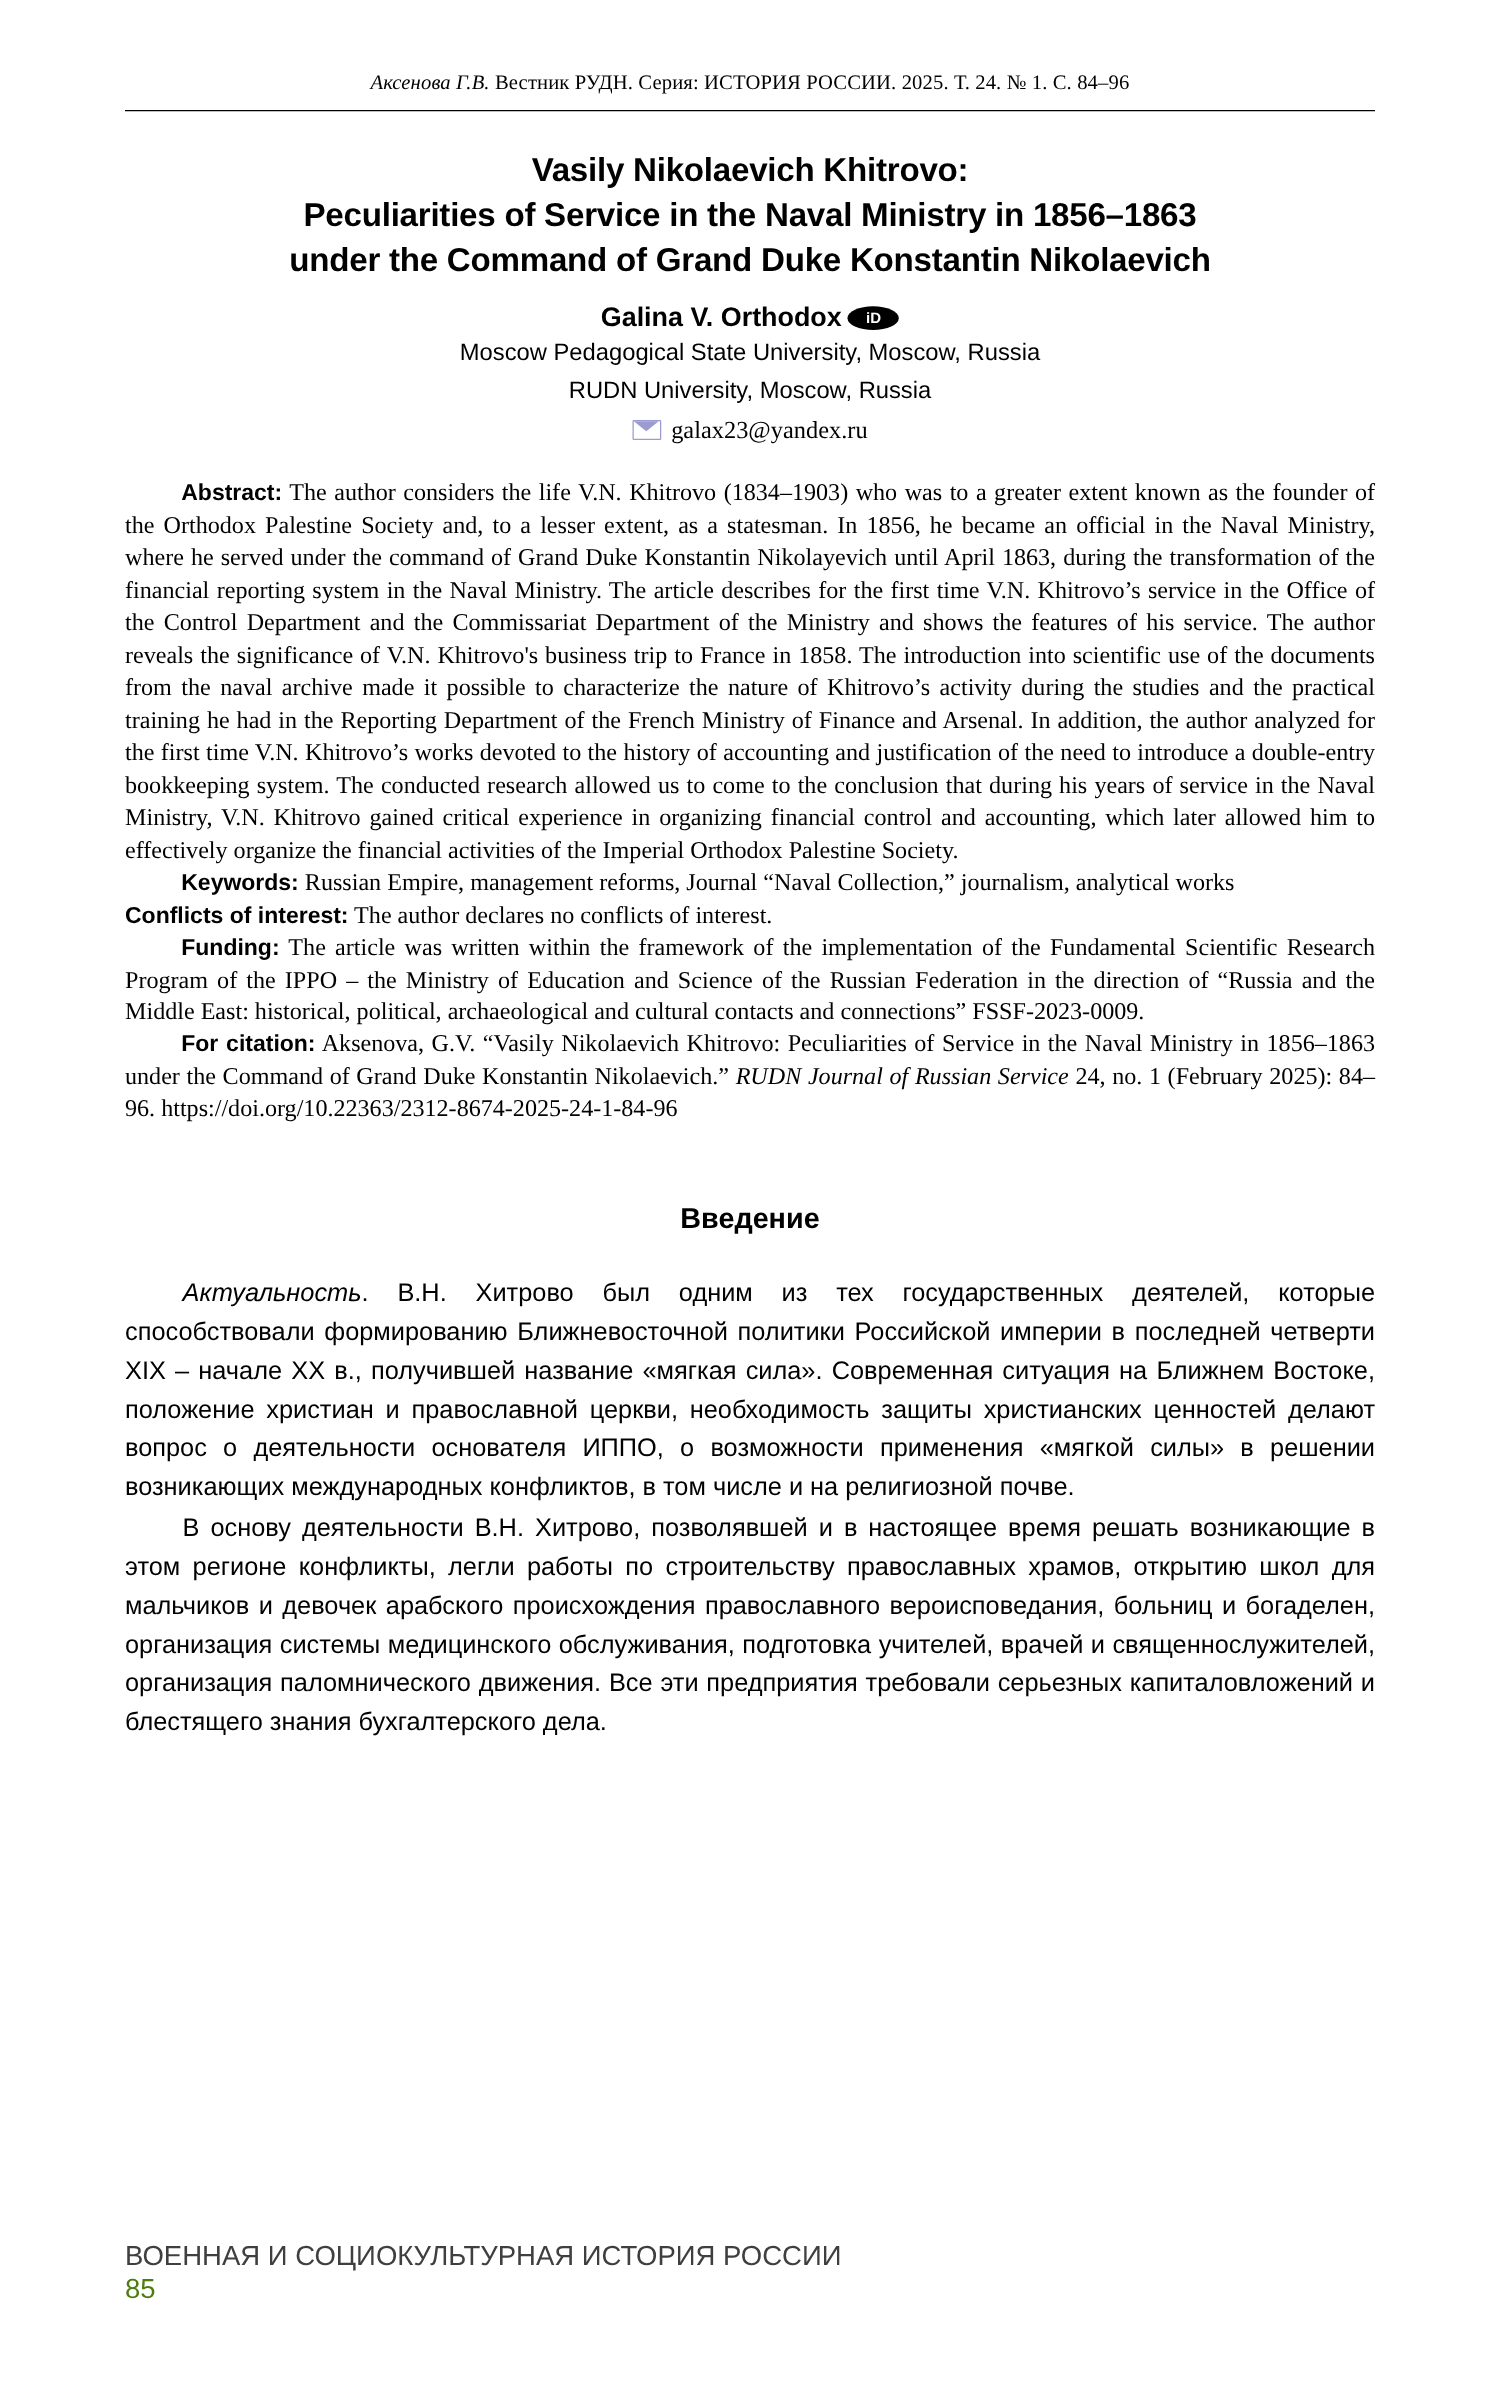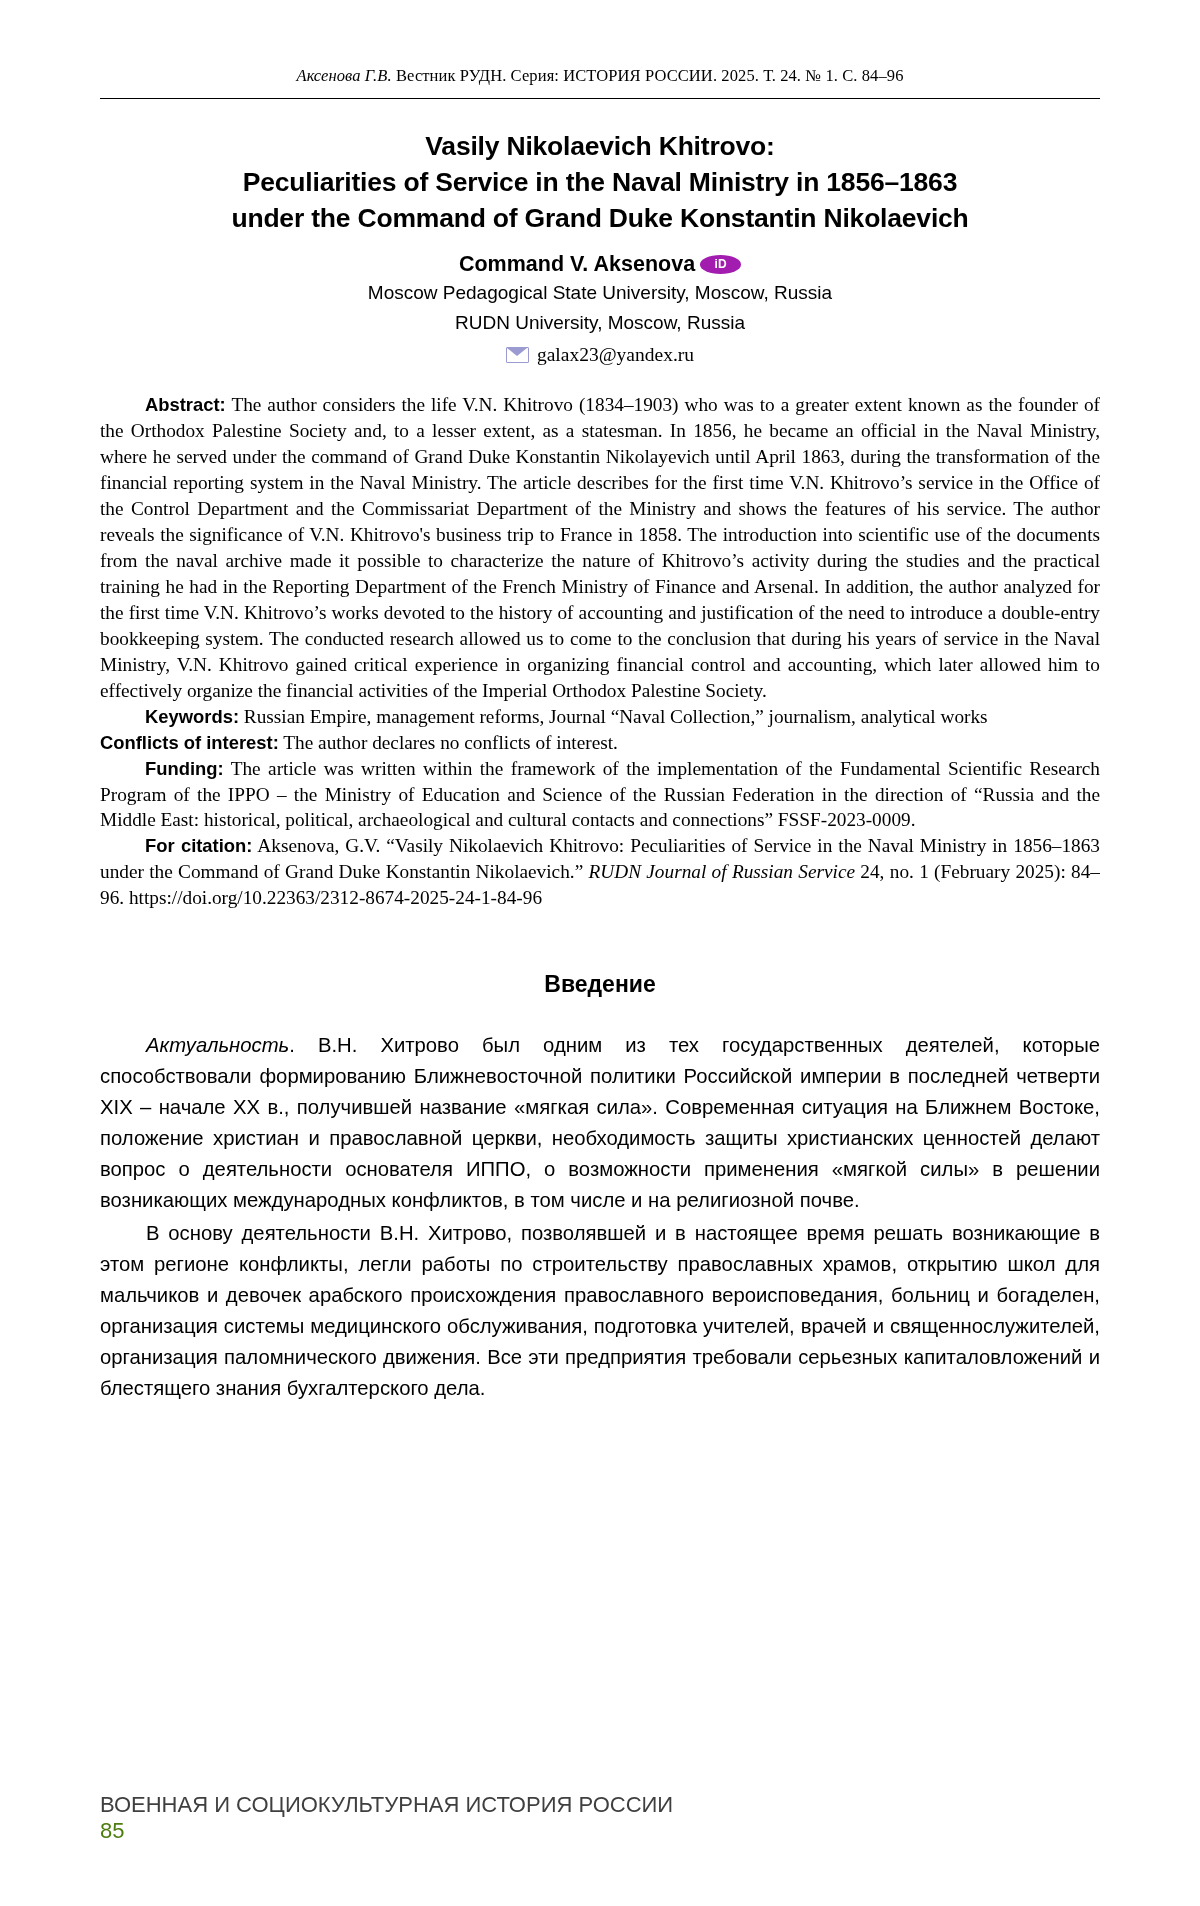--- a/index.html
+++ b/index.html
@@ -18,21 +18,21 @@
   .page {
     position: absolute;
     left: 0; top: 0;
     width: 1200px;
     height: 1906px;
     background: #fff;
   }
   .content {
     position: absolute;
     left: 100px;
-    top: 66px;
+    top: 56px;
     width: 1000px;
   }
   
   .running-head {
     font-size: 16.5px;
     text-align: center;
     letter-spacing: 0.1px;
     padding-bottom: 12px;
     border-bottom: 1.6px solid #000;
     font-family: "Liberation Serif", serif;
@@ -65,21 +65,21 @@
     display: inline-block;
     vertical-align: middle;
   }
   .orcid {
     display: inline-block;
     vertical-align: middle;
     margin-left: 5px;
     width: 41px;
     height: 19px;
     border-radius: 50%;
-    background: #a21caf;
+    background: #000000;
     position: relative;
   }
   .orcid .glyph {
     position: absolute;
     left: 0; top: 0; right: 0; bottom: 0;
     color: #fff;
     font-family: "Liberation Sans", sans-serif;
     font-size: 12px;
     font-weight: bold;
     line-height: 19px;
@@ -198,21 +198,21 @@
     </div>
 
     <div class="title">
       <span class="line">Vasily Nikolaevich Khitrovo:</span>
       <span class="line">Peculiarities of Service in the Naval Ministry in 1856–1863</span>
       <span class="line">under the Command of Grand Duke Konstantin Nikolaevich</span>
     </div>
 
     <div class="author-block">
       <div>
-        <span class="author-name">Command V. Aksenova</span><span class="orcid"><span class="glyph">iD</span></span>
+        <span class="author-name">Galina V. Orthodox</span><span class="orcid"><span class="glyph">iD</span></span>
       </div>
       <div class="affil">Moscow Pedagogical State University, Moscow, Russia</div>
       <div class="affil">RUDN University, Moscow, Russia</div>
       <div class="email-line">
         <span class="env-icon">
           <span class="body"></span>
           <span class="flap"></span>
         </span><span>galax23@yandex.ru</span>
       </div>
     </div>

